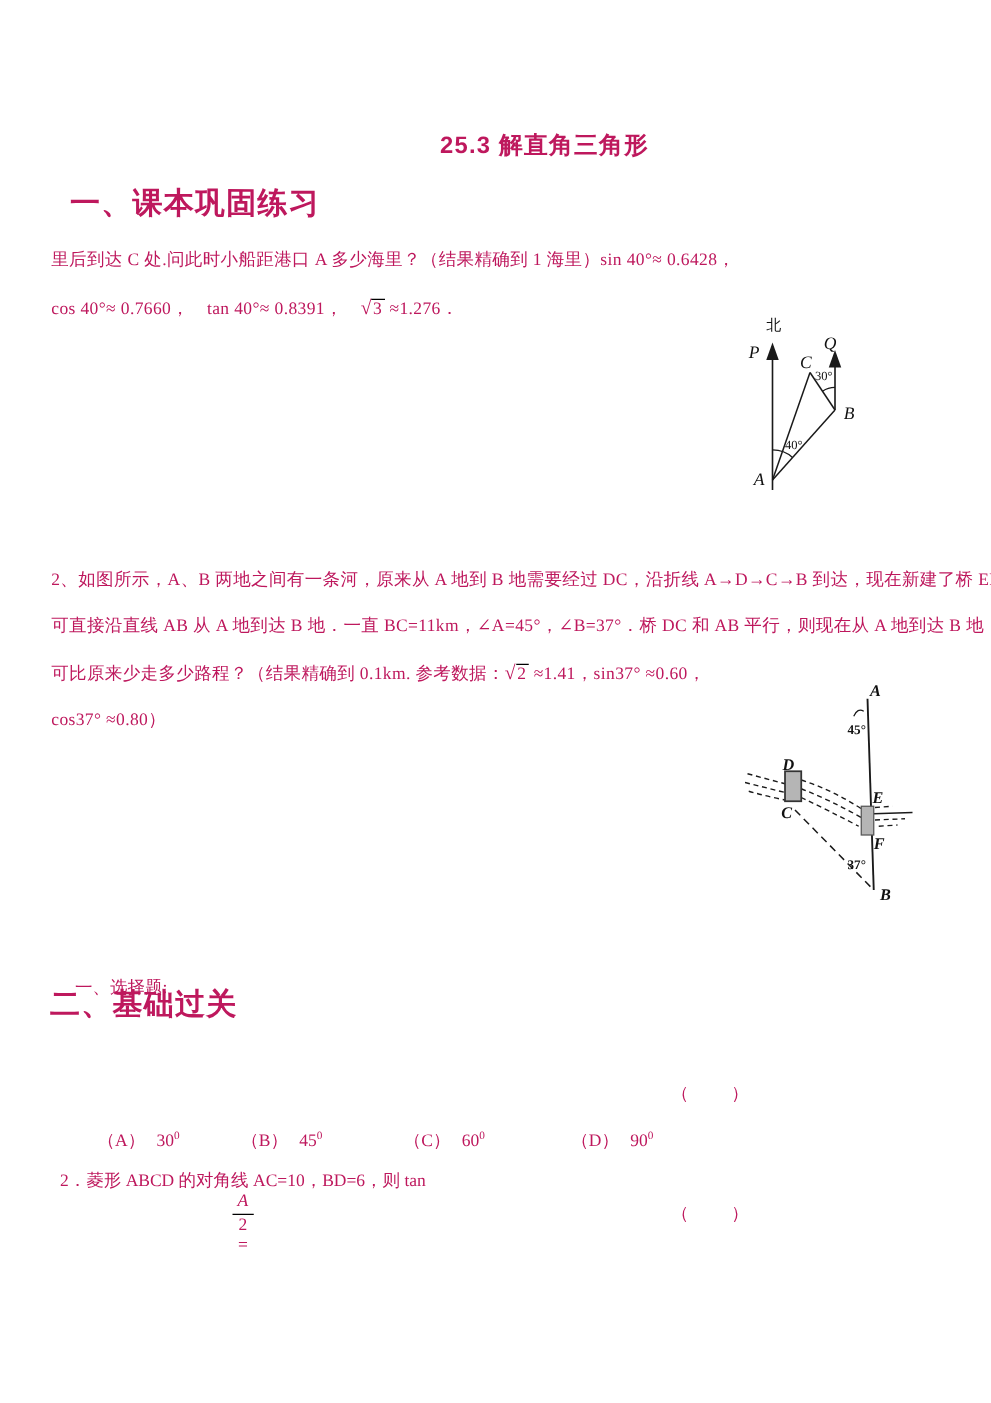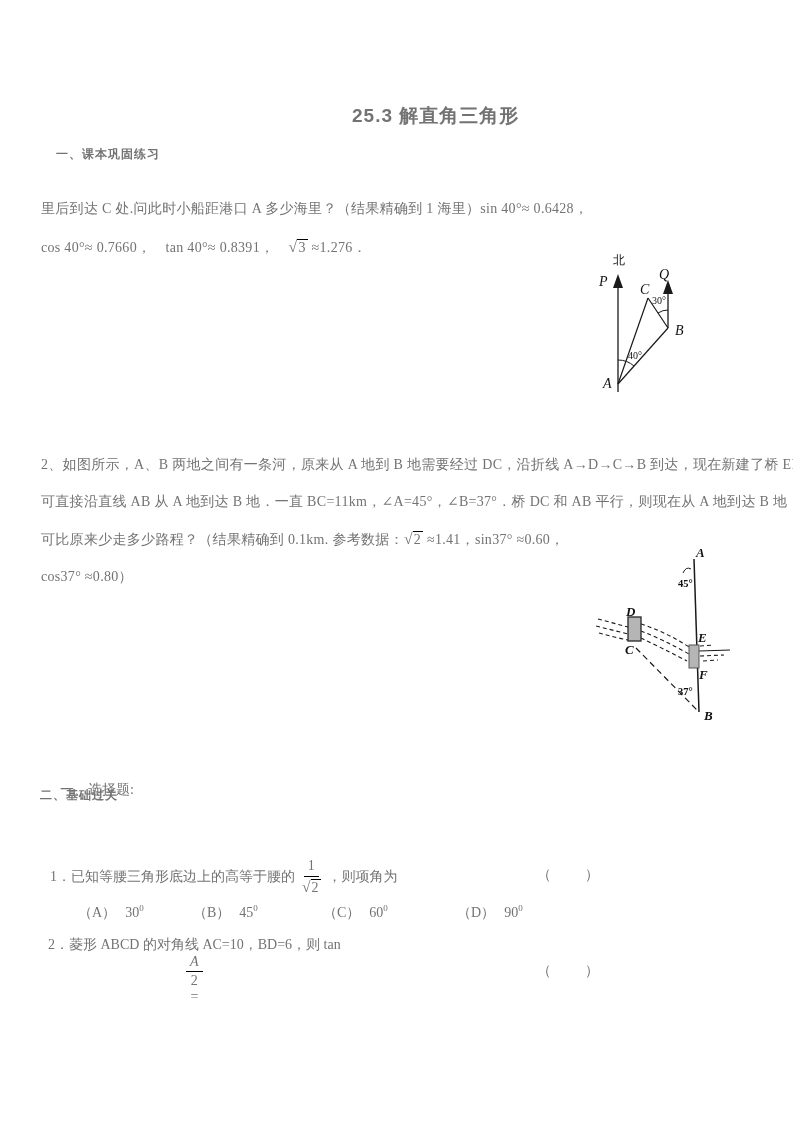--- a/index.html
+++ b/index.html
@@ -1,28 +1,28 @@
 <!DOCTYPE html>
 <html><head>
 <meta charset="utf-8">
 <style>
   html,body { margin:0; padding:0; background:#ffffff; }
   .page {
     position:relative; width:793px; height:1122px; background:#ffffff;
-    font-family:"Liberation Serif","DejaVu Serif",serif; color:#737373;
+    font-family:"Liberation Serif","DejaVu Serif",serif; color:#be185d;
     overflow:hidden;
   }
   .doc-title {
     position:absolute; left:352px; top:103px;
     font-family:"Liberation Sans","DejaVu Sans",sans-serif;
     font-weight:700; font-size:19px; letter-spacing:1px; white-space:nowrap;
   }
   .h-major {
     position:absolute; font-family:"Liberation Sans","DejaVu Sans",sans-serif;
-    font-weight:700; font-size:12px; letter-spacing:1px; white-space:nowrap;
+    font-weight:700; font-size:24px; letter-spacing:1px; white-space:nowrap;
   }
   .para { position:absolute; font-size:14px; letter-spacing:0.3px; }
   .para .tline { white-space:nowrap; }
   .p1 { left:41px; top:190px; line-height:38px; }
   .p2 { left:41px; top:446px; line-height:37px; }
   .subhead { position:absolute; left:40px; top:781px; font-size:14px; white-space:nowrap;margin-left:20px; }
   .qrow { position:absolute; display:flex; align-items:center; font-size:14px; white-space:nowrap; }
   .q1row { left:50px; top:853px; height:48px; }
   .q2row { left:48px; top:936px; height:54px;flex-direction:column; }
   .bracket { position:absolute; font-size:14px; white-space:pre; letter-spacing:2px; }
@@ -127,28 +127,20 @@
     <text x="29" y="110" class="ptb">C</text>
     <text x="102" y="98" class="ptb">E</text>
     <text x="103" y="135" class="ptb">F</text>
     <text x="82" y="151" class="angb">37°</text>
     <text x="108" y="176" class="ptb">B</text>
   </svg>
 
   <div class="h-major" style="left:40px; top:787px;">二、基础过关</div>
   <div class="subhead">一、选择题:</div>
 
-  <div class="qrow q1row">
-    <span>1．已知等腰三角形底边上的高等于腰的</span>
-    <span class="frac">
-      <span class="num">1</span>
-      <span class="den sqrt"><span class="sign">√</span><span class="radicand">2</span></span>
-    </span>
-    <span>，则项角为</span>
-  </div>
   <div class="bracket" style="left:537px; top:866px;">（　　）</div>
 
   <span class="option" style="left:78px;"><span class="lbl">（A）</span><span>30</span><sup>0</sup></span>
   <span class="option" style="left:193px;"><span class="lbl">（B）</span><span>45</span><sup>0</sup></span>
   <span class="option" style="left:323px;"><span class="lbl">（C）</span><span>60</span><sup>0</sup></span>
   <span class="option" style="left:445px;margin-left:12px;"><span class="lbl">（D）</span><span>90</span><sup>0</sup></span>
 
   <div class="qrow q2row">
     <span>2．菱形 ABCD 的对角线 AC=10，BD=6，则 tan</span>
     <span class="frac">

